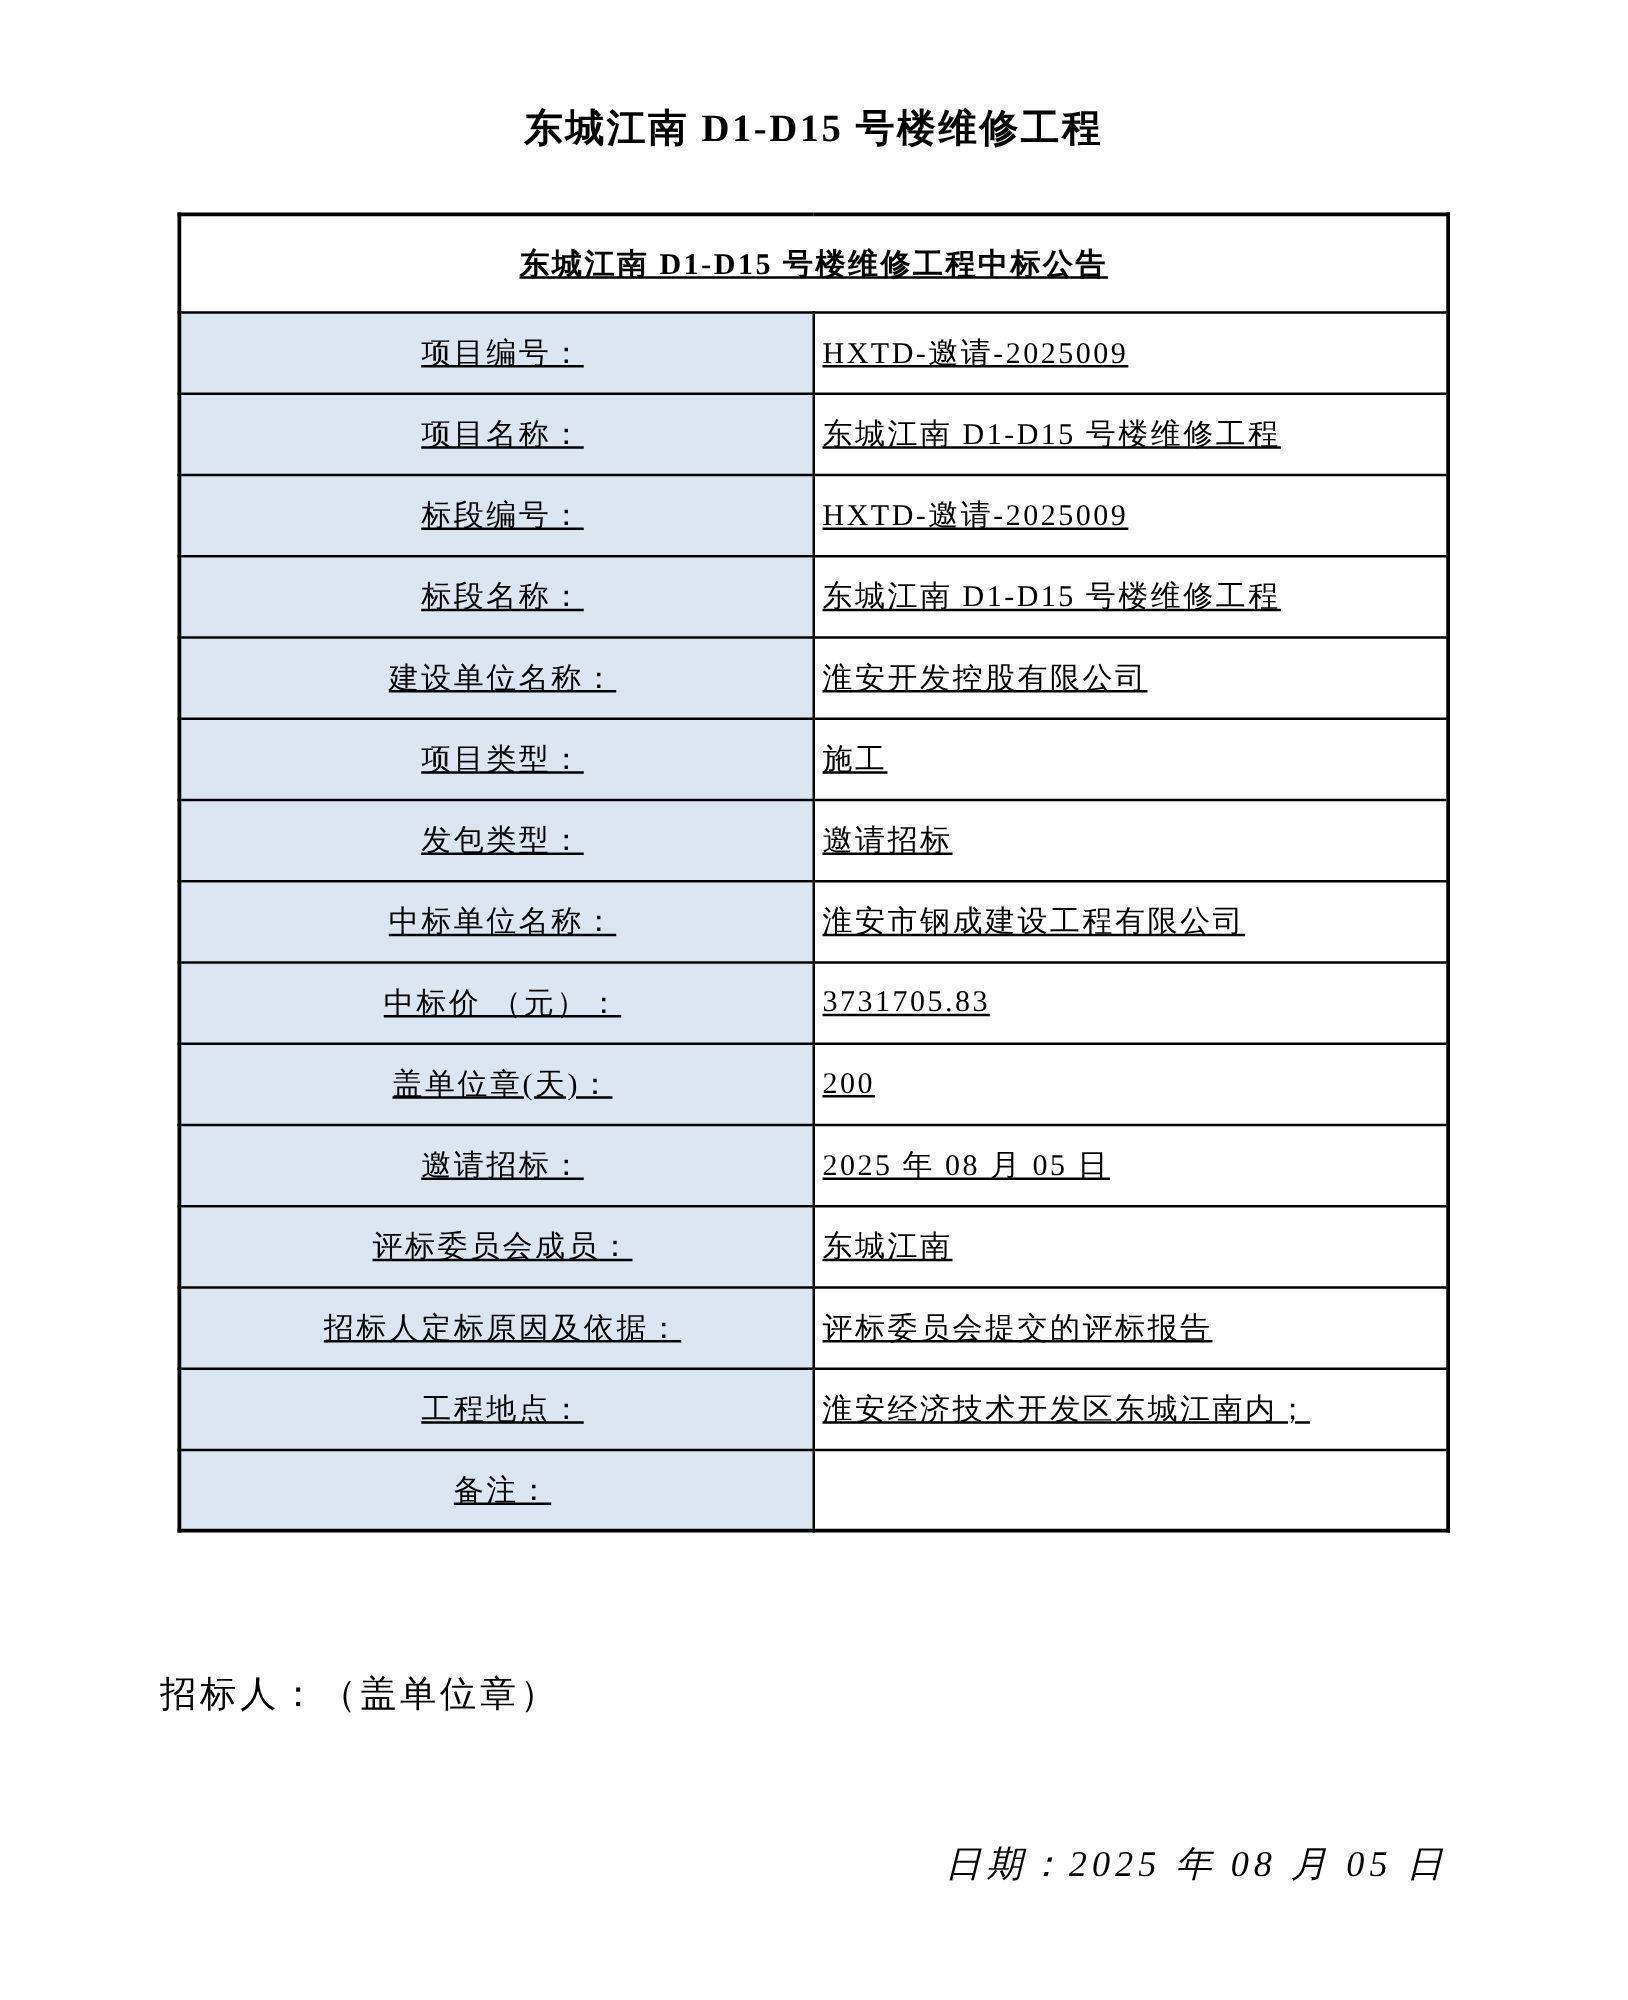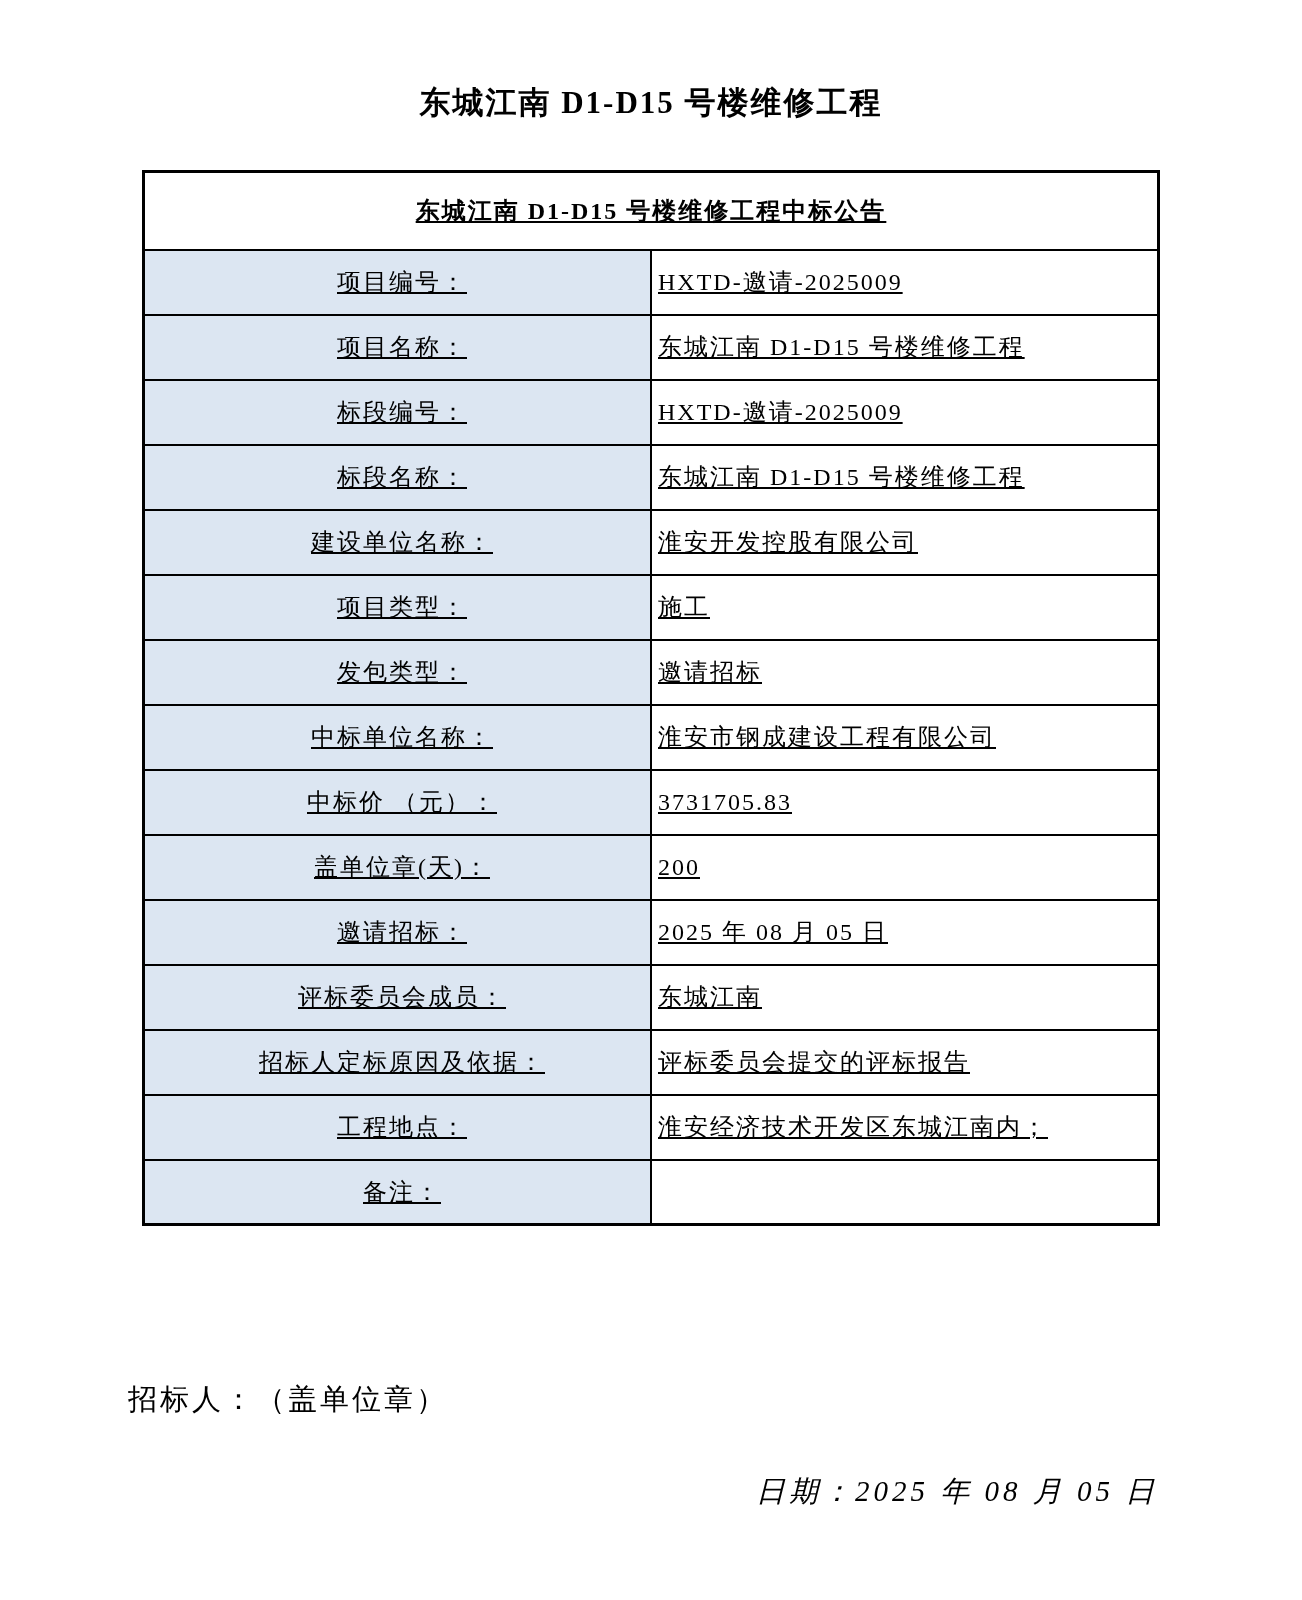--- a/index.html
+++ b/index.html
@@ -62,21 +62,20 @@
     background: #ffffff;
     padding-left: 6px;
   }
   .tenderer-line {
     position: absolute;
     left: 128px;
     top: 1336px;
     font-size: 29px;
     letter-spacing: 3px;
     white-space: pre;
-    margin-top: 44px;
   }
   .date-line {
     position: absolute;
     left: 756px;
     top: 1472px;
     font-size: 29px;
     letter-spacing: 4px;
     white-space: pre;
     font-style: italic;
   }

